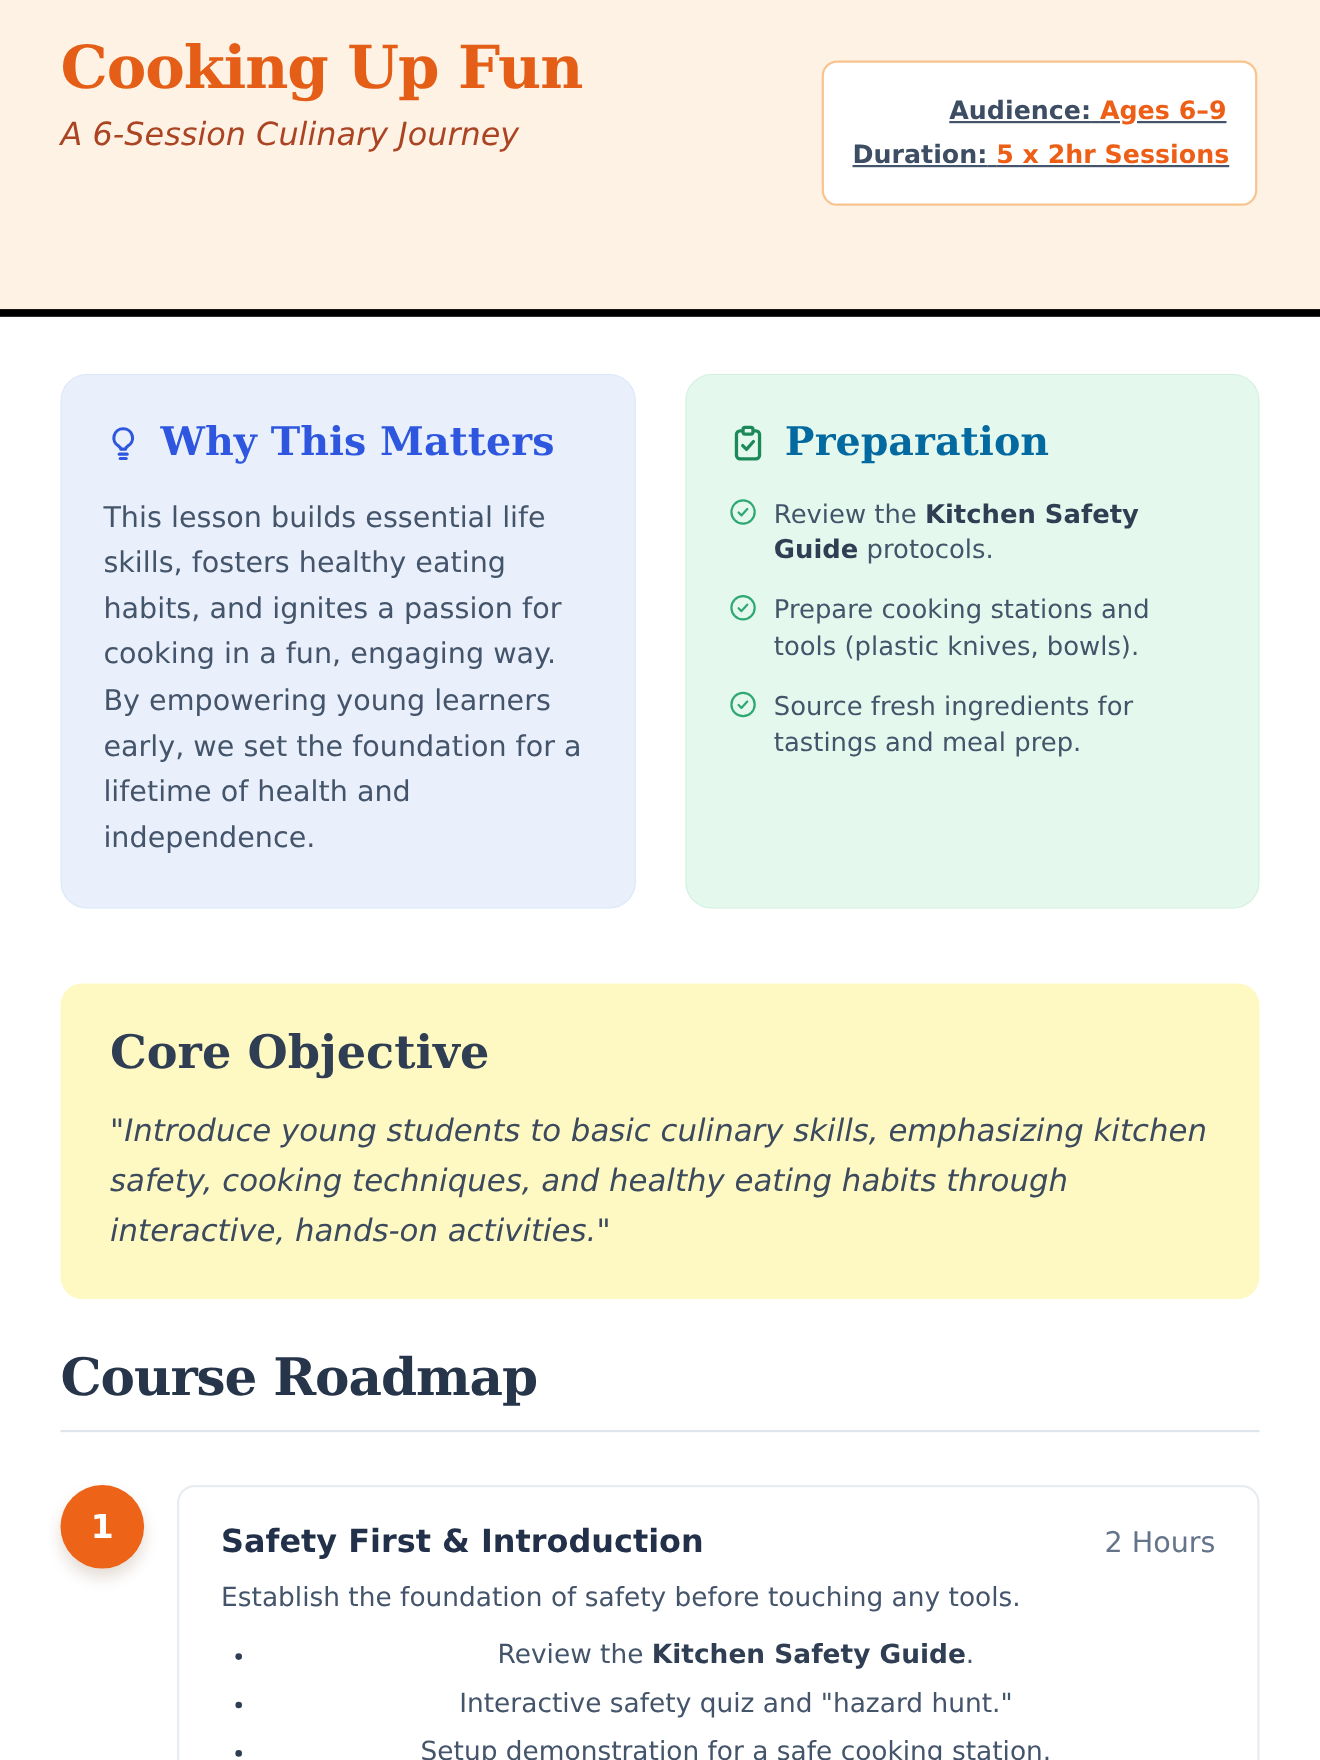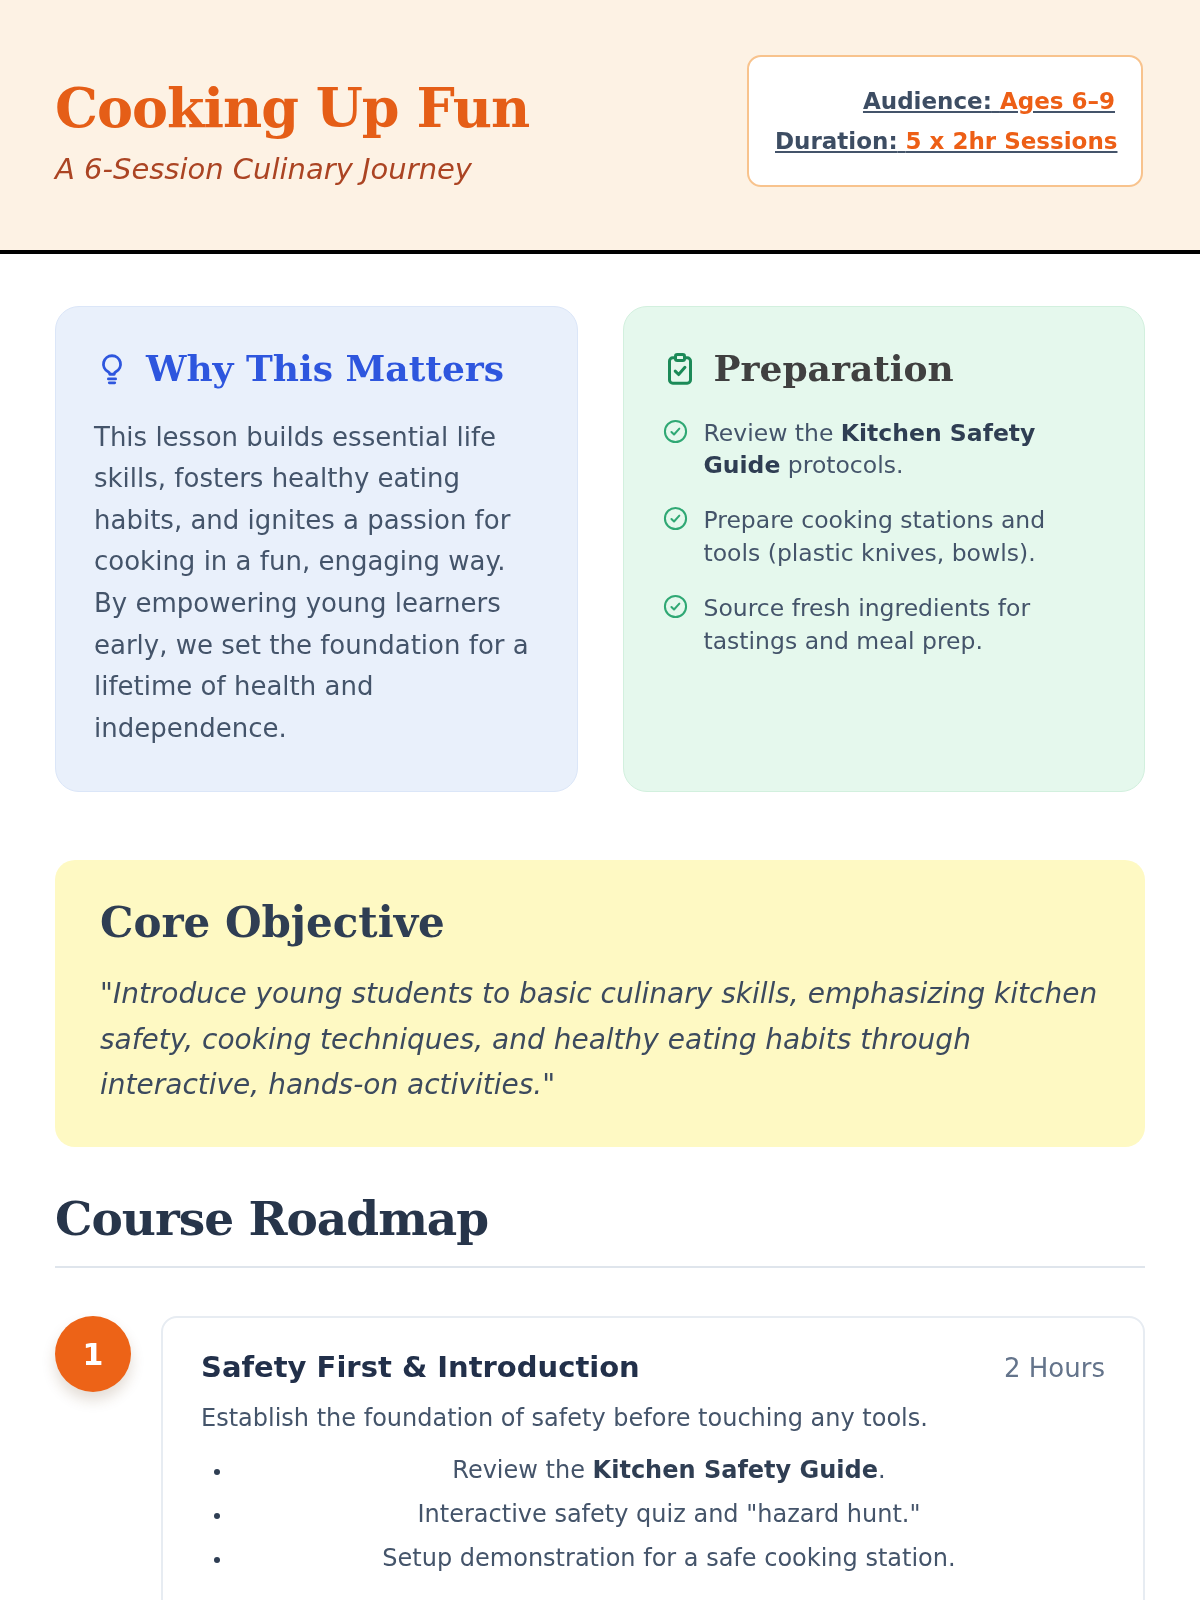--- a/index.html
+++ b/index.html
@@ -7,24 +7,24 @@
     width:1200px;height:1600px;
     background:#ffffff;
     font-family:"DejaVu Sans",sans-serif;
     color:#44546a;
     overflow:hidden;
   }
   
   .header{
     position:relative;
     box-sizing:border-box;
-    height:254px;
+    height:288px;
     background:#fdf2e4;
-    border-bottom:4px solid #000000;
-    padding:79px 55px 0;
+    border-bottom:7px solid #000000;
+    padding:32px 55px 0;
   }
   .page-title{
     margin:0;
     font-family:"DejaVu Serif",serif;
     font-weight:bold;
     font-size:54px;
     line-height:1.1;
     color:#e55e17;
     letter-spacing:-1px;
   }
@@ -73,21 +73,21 @@
   }
   .card-title-row{display:flex;align-items:center;gap:16px;}
   .card-title{
     margin:0;
     font-family:"DejaVu Serif",serif;
     font-weight:bold;
     font-size:36px;
     line-height:1.1;
   }
   .card-blue .card-title{color:#2e56de;}
-  .card-green .card-title{color:#404040;}
+  .card-green .card-title{color:#0369a1;}
   .bulb-icon{color:#2e56de;display:flex;}
   .clipboard-icon{color:#1c8a58;display:flex;}
   .why-body{
     margin:28px 0 0;
     font-size:26px;
     line-height:1.6;
     color:#44546a;
   }
   .prep-list{
     list-style:none;

